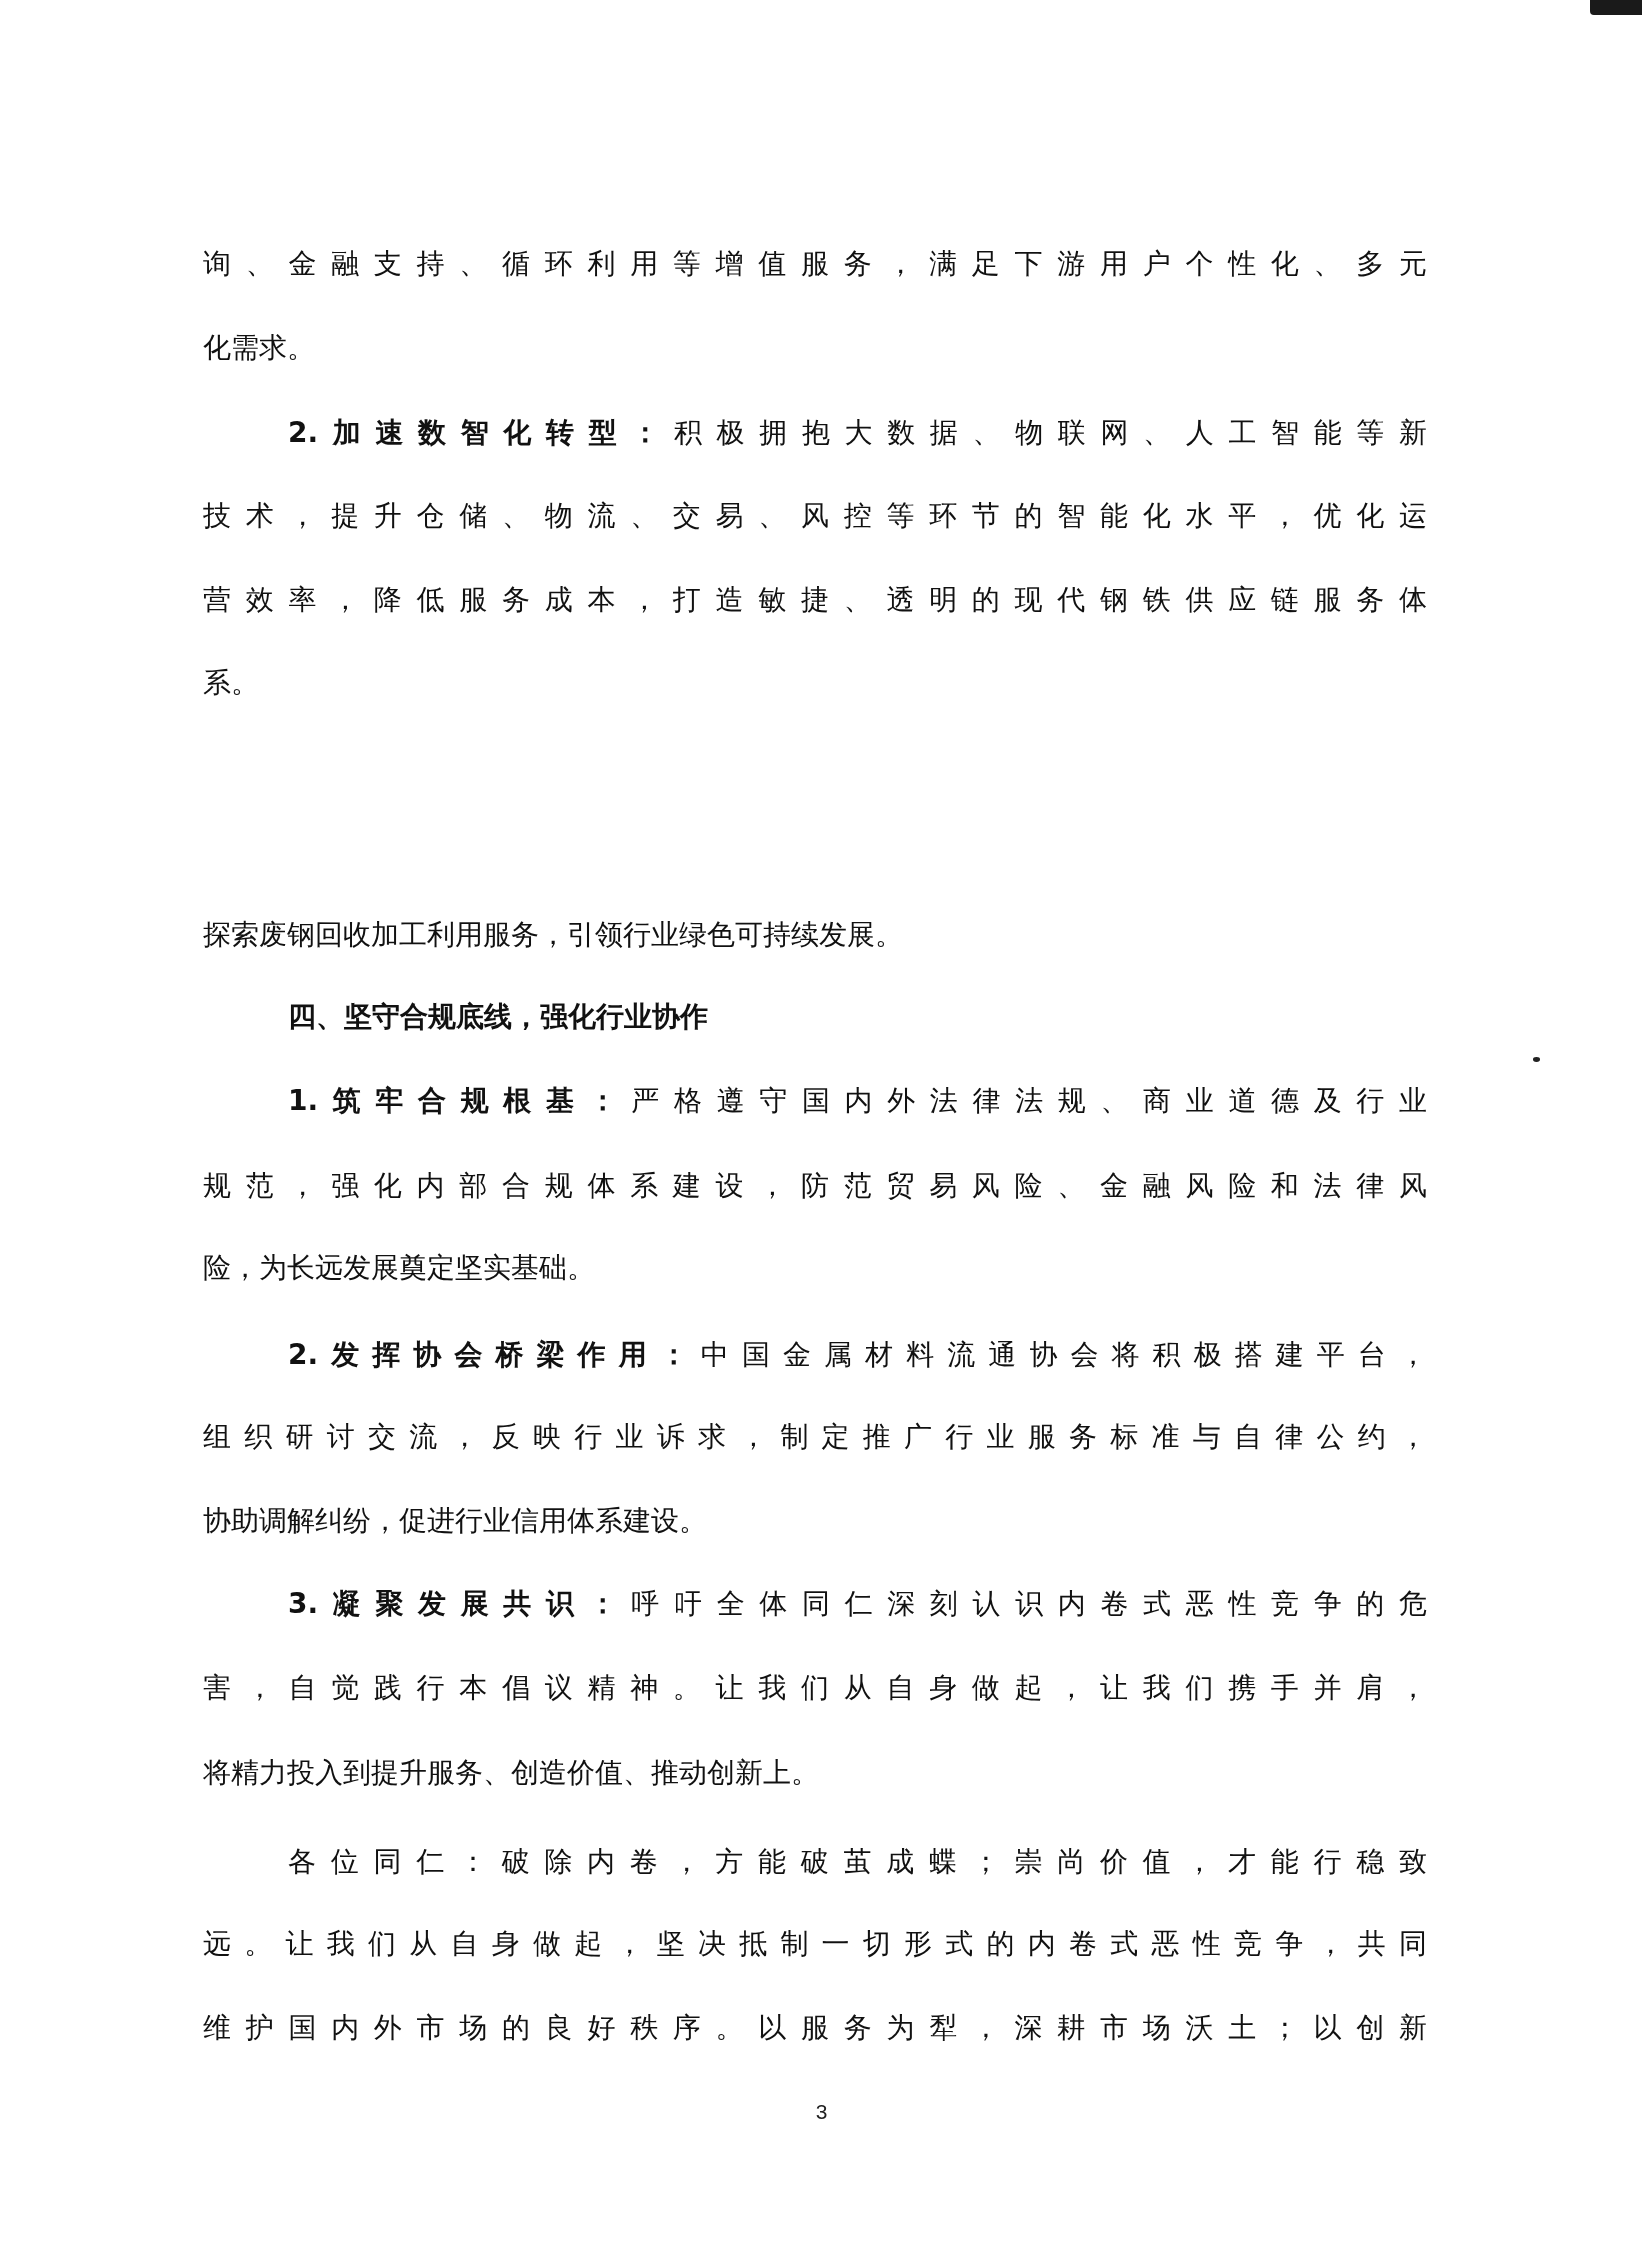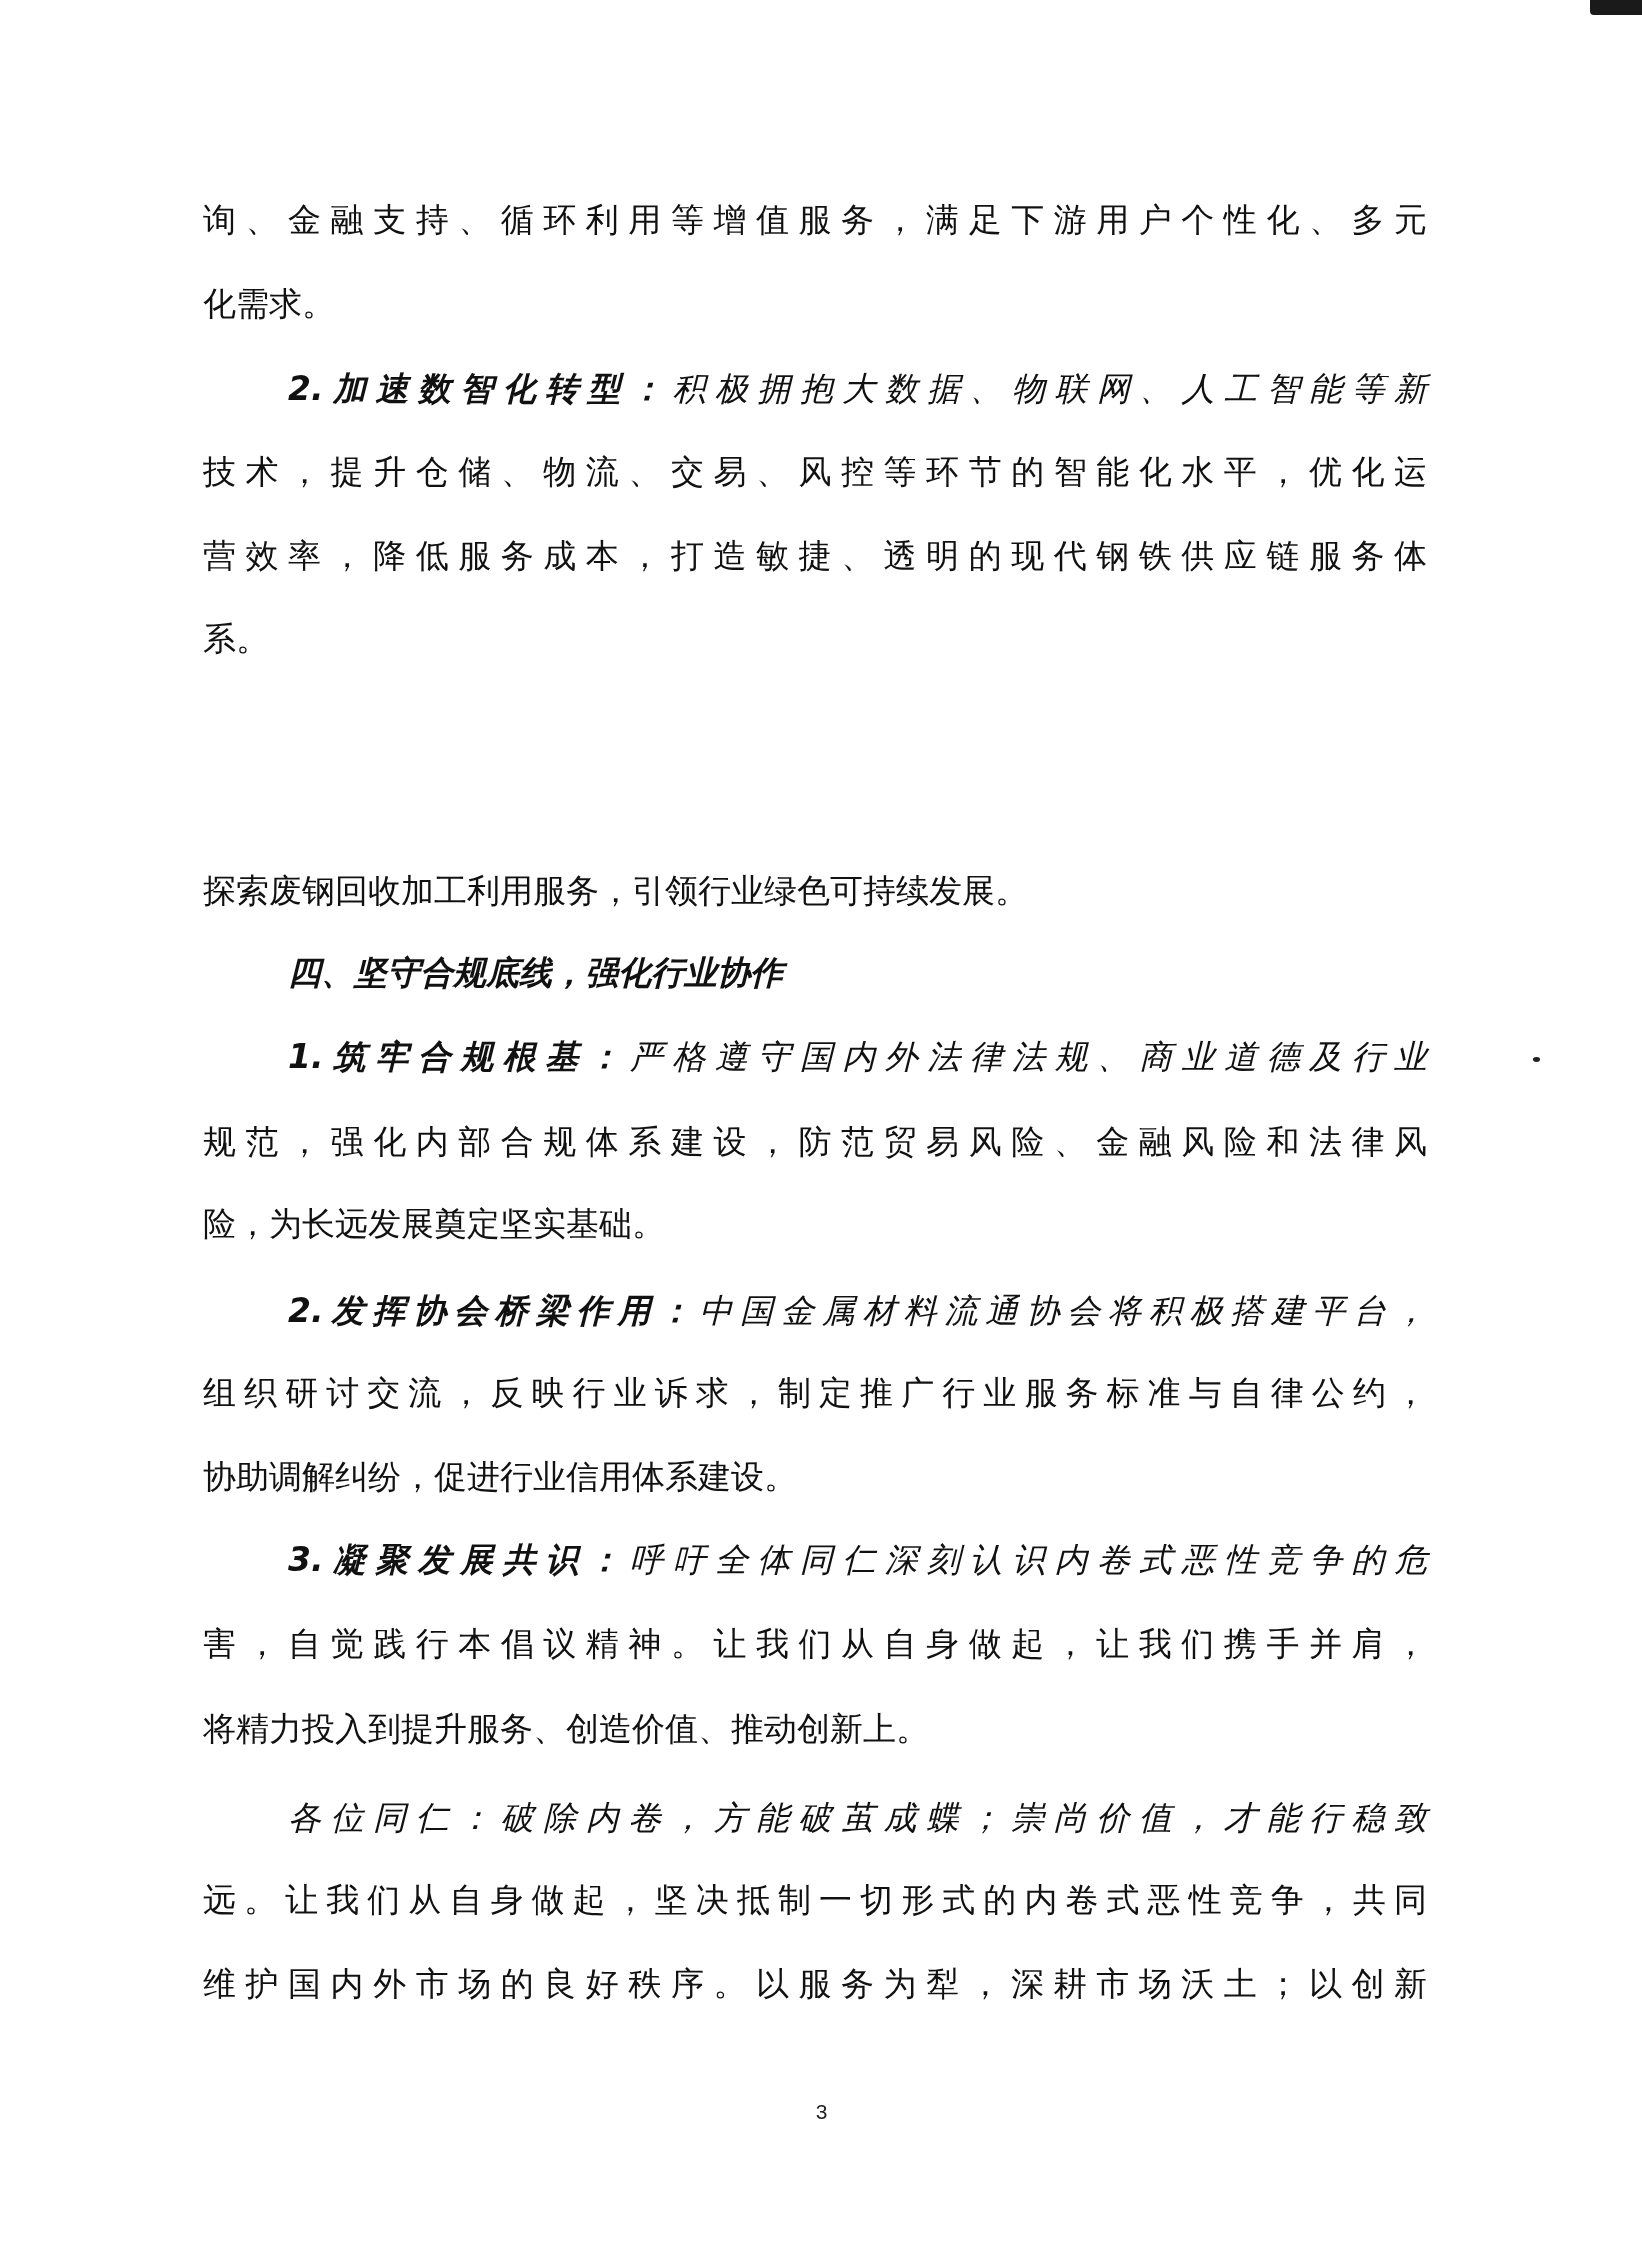--- a/index.html
+++ b/index.html
@@ -45,34 +45,34 @@
       width: 6.8px;
       height: 4.8px;
       border-radius: 50%;
       background: #222;
     }
     .line {
       position: absolute;
       left: 203px;
       width: 1224px;
       height: 48px;
-      font-size: 33px;
+      font-size: 28px;
       line-height: 48px;
       white-space: nowrap;
       text-align: justify;
       text-align-last: justify;
       letter-spacing: 0;
+      margin-top: 44px;
     }
     .line.last {
       text-align-last: left;
     }
     .line.indent {
       left: 288px;
       width: 1139px;
-      font-style: italic;
     }
     .b {
       font-weight: bold;
       font-family: "DejaVu Sans", "Liberation Sans", sans-serif;
     }
     .heading {
       font-weight: bold;
       font-family: "DejaVu Sans", "Liberation Sans", sans-serif;
     }
     .page-number {

